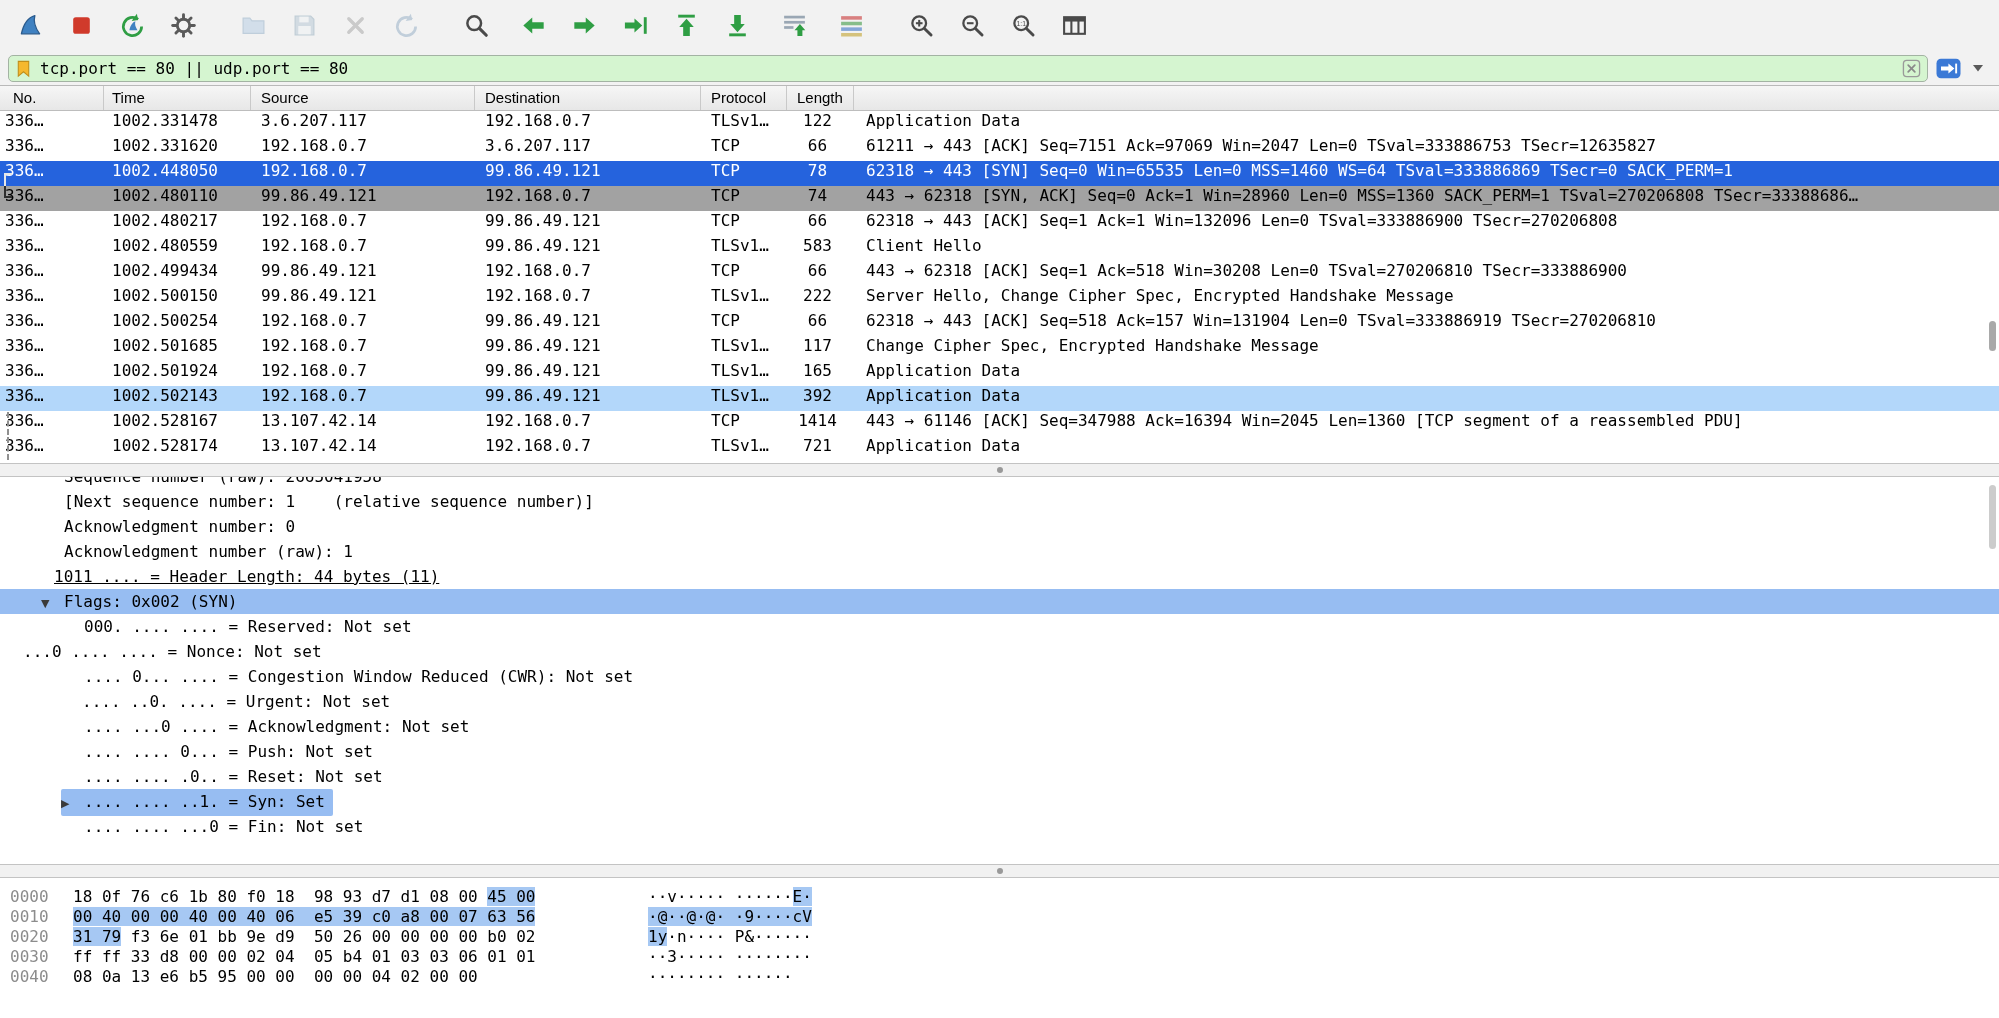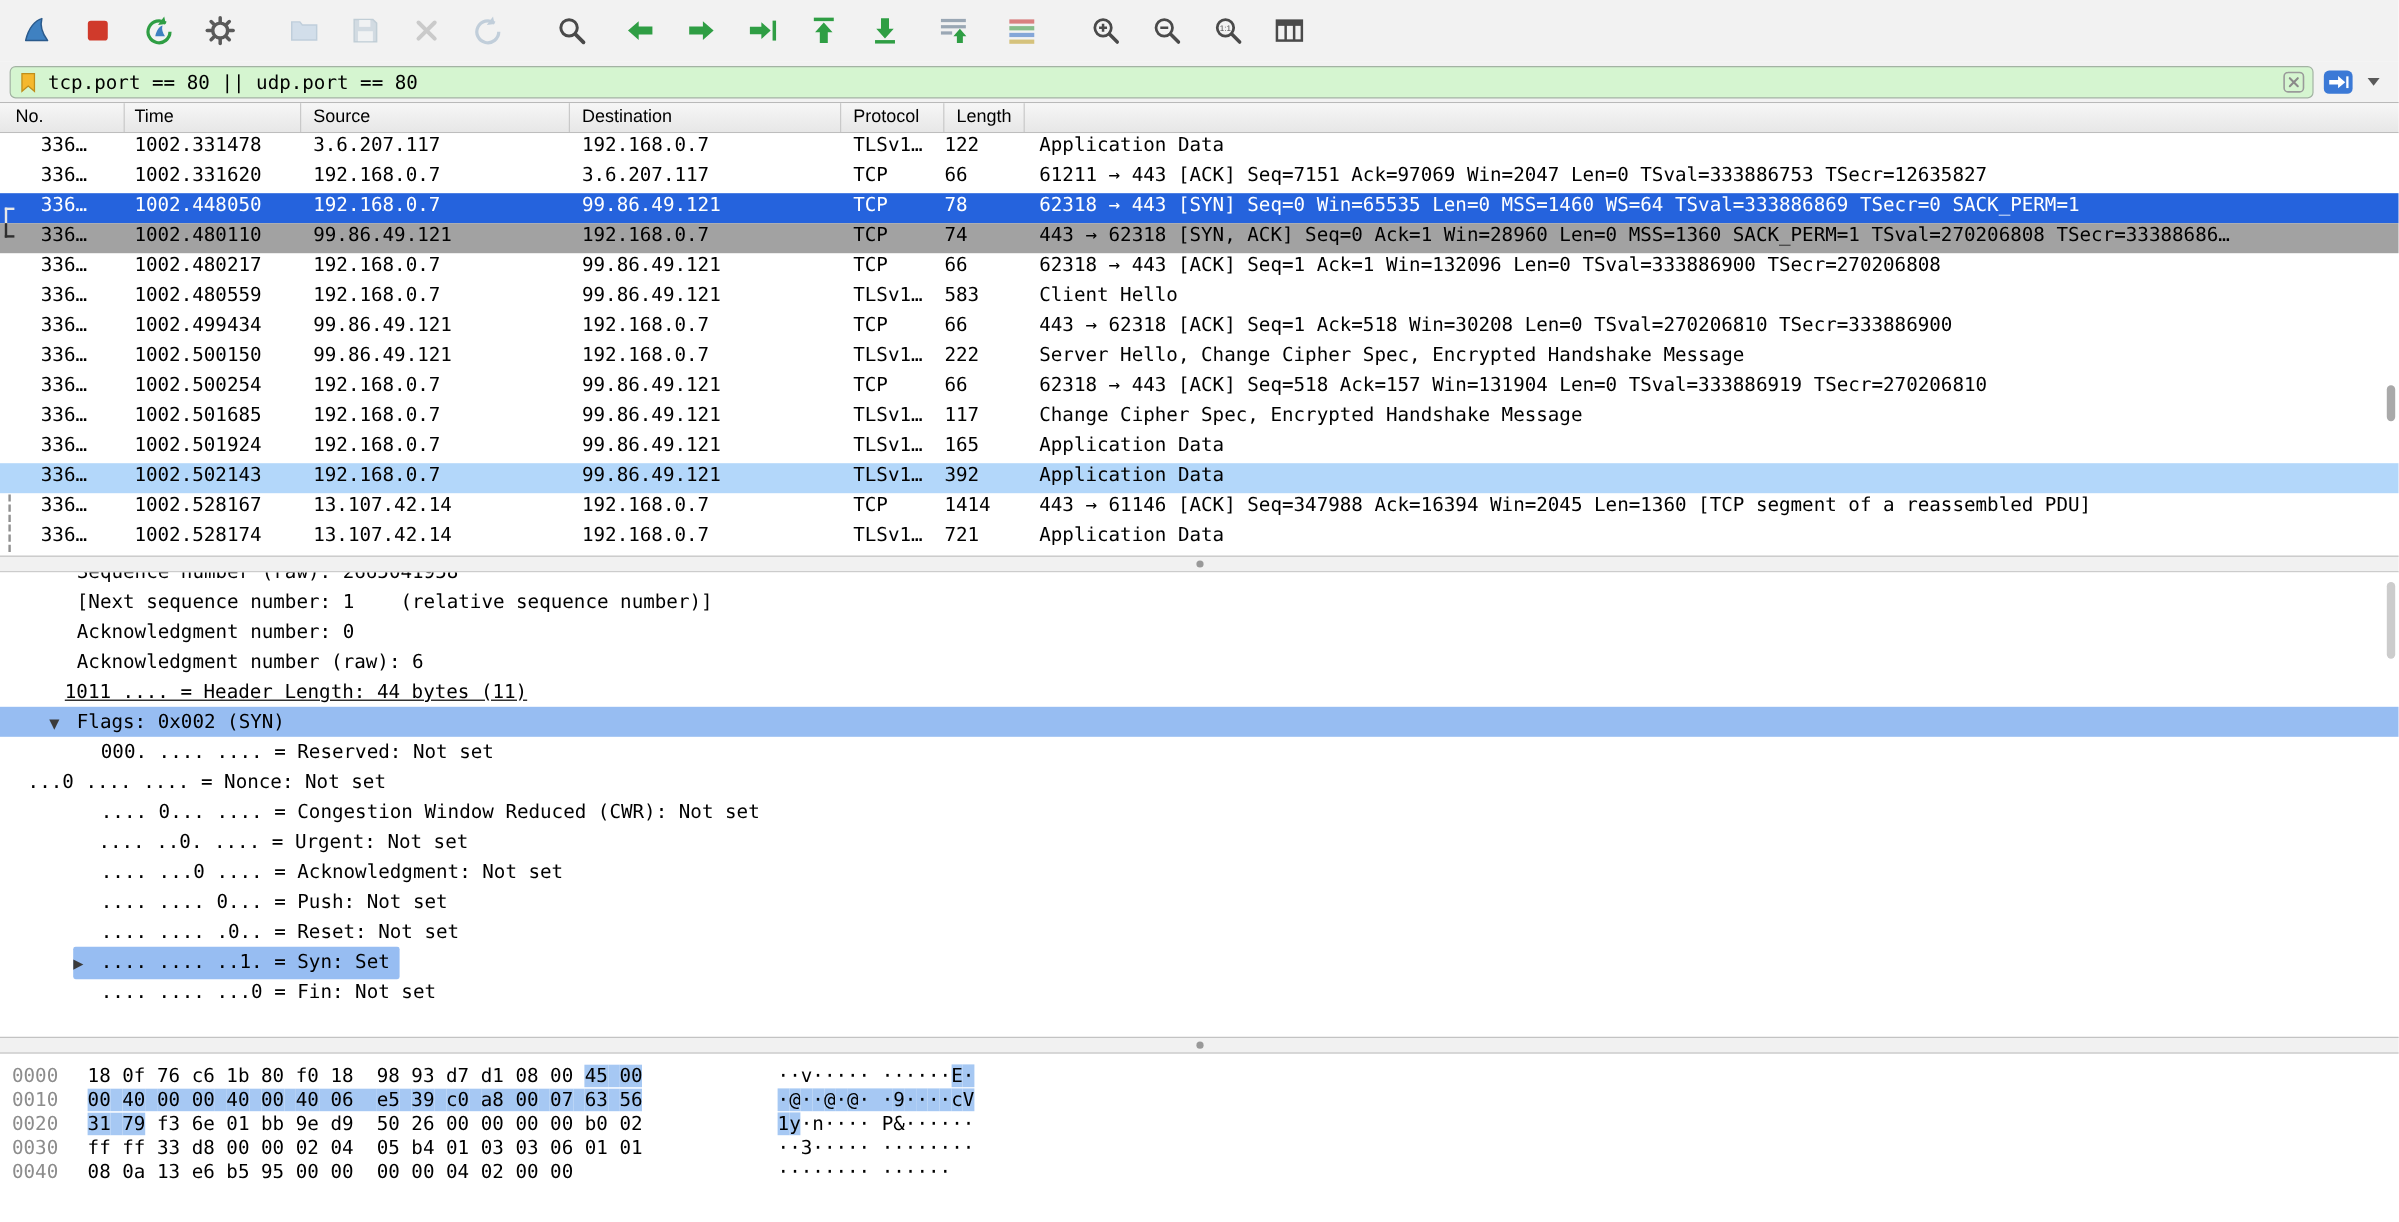--- a/index.html
+++ b/index.html
@@ -27,24 +27,24 @@
 
   
   .list-header{height:25px;flex:none;display:grid;grid-template-columns:104px 147px 224px 226px 86px 67px 1fr;background:linear-gradient(#f6f6f6,#e7e7e7);border-bottom:1px solid #bdbdbd;font:15px "Liberation Sans",sans-serif;color:#000}
   .hcell{line-height:23px;border-right:1px solid #c9c9c9;padding-left:10px;white-space:nowrap;overflow:hidden}
   .hcell.c0{padding-left:13px}
   .hcell.c1{padding-left:8px}
   .hcell.c6{border-right:none;padding-left:12px}
   .list-body{height:352px;flex:none;position:relative;overflow:hidden;background:#fff}
   .prow{display:grid;grid-template-columns:104px 147px 224px 226px 86px 67px 1fr;height:25px;line-height:25px;font:16px "DejaVu Sans Mono",monospace;white-space:nowrap;position:relative;color:#000}
   .pcell{overflow:hidden}
-  .pcell.c0{padding-left:34px}
+  .pcell.c0{padding-left:5px}
   .pcell.c1{padding-left:8px}
   .pcell.c2,.pcell.c3,.pcell.c4{padding-left:10px}
-  .pcell.c5{text-align:left;padding-right:6px}
+  .pcell.c5{text-align:center;padding-right:6px}
   .pcell.c6{padding-left:12px;text-overflow:ellipsis}
   .prow.sel{background:var(--selected-row,#2563dd);color:#fff}
   .prow.syn{background:var(--syn-row-bg,#a2a2a2)}
   .prow.hlblue{background:var(--tls-highlight-row-bg,#b3d7fa)}
   .mark{position:absolute}
   .mark-start{left:4px;top:12px;width:8px;height:13px;border-left:2px solid #e8e8e8;border-top:2px solid #e8e8e8}
   .mark-end{left:4px;top:0;width:8px;height:12px;border-left:2px solid #2f2f2f;border-bottom:2px solid #2f2f2f}
   .mark-dash{left:7px;top:1px;bottom:1px;border-left:2px dashed #909090}
   .vscroll{position:absolute;right:3px;top:210px;width:7px;height:30px;border-radius:4px;background:#a9a9a9}
 
@@ -435,21 +435,21 @@
 
   <div class="splitter">
     <div class="dot"></div>
   </div>
 
   <div class="details" id="details-pane">
     <div class="vscroll2"></div>
   <div class="drow clip" style="padding-left: 41px;"><span class="exp"></span><span class="dtext">Sequence number (raw): 2665041958</span></div>
       <div class="drow" style="padding-left: 41px;"><span class="exp"></span><span class="dtext">[Next sequence number: 1    (relative sequence number)]</span></div>
       <div class="drow" style="padding-left: 41px;"><span class="exp"></span><span class="dtext">Acknowledgment number: 0</span></div>
-      <div class="drow" style="padding-left: 41px;"><span class="exp"></span><span class="dtext">Acknowledgment number (raw): 6</span></div>
+      <div class="drow" style="padding-left: 41px;"><span class="exp"></span><span class="dtext">Acknowledgment number (raw): 1</span></div>
       <div class="drow" style="padding-left: 31px; text-decoration: underline;"><span class="exp"></span><span class="dtext">1011 .... = Header Length: 44 bytes (11)</span></div>
       <div class="drow selfull" style="padding-left: 41px;"><span class="exp">▼</span><span class="dtext">Flags: 0x002 (SYN)</span></div>
       <div class="drow" style="padding-left: 61px;"><span class="exp"></span><span class="dtext">000. .... .... = Reserved: Not set</span></div>
       <div class="drow" style=""><span class="exp"></span><span class="dtext">...0 .... .... = Nonce: Not set</span></div>
       <div class="drow" style="padding-left: 61px;"><span class="exp"></span><span class="dtext">.... 0... .... = Congestion Window Reduced (CWR): Not set</span></div>
       <div class="drow" style="padding-left: 59px;"><span class="exp"></span><span class="dtext">.... ..0. .... = Urgent: Not set</span></div>
       <div class="drow" style="padding-left: 61px;"><span class="exp"></span><span class="dtext">.... ...0 .... = Acknowledgment: Not set</span></div>
       <div class="drow" style="padding-left: 61px;"><span class="exp"></span><span class="dtext">.... .... 0... = Push: Not set</span></div>
       <div class="drow" style="padding-left: 61px;"><span class="exp"></span><span class="dtext">.... .... .0.. = Reset: Not set</span></div>
       <div class="drow" style="padding-left: 61px;"><span class="hlbox"><span class="exp">▶</span><span class="dtext">.... .... ..1. = Syn: Set</span></span></div>

